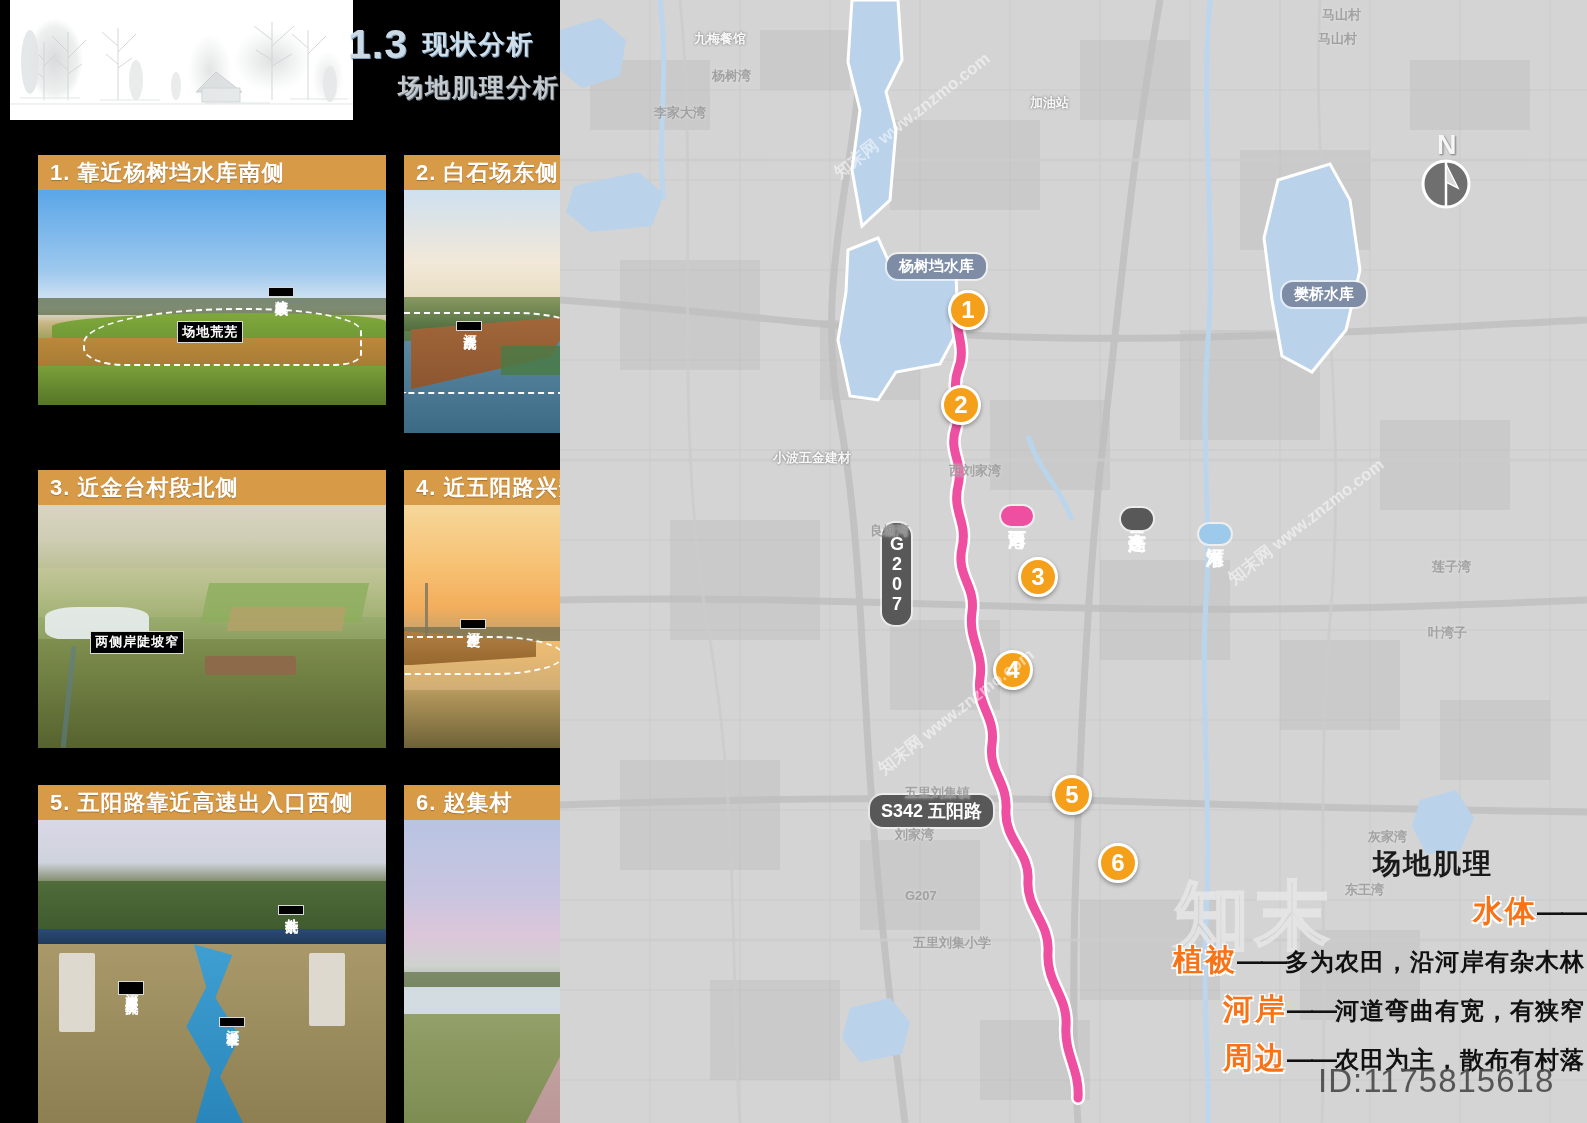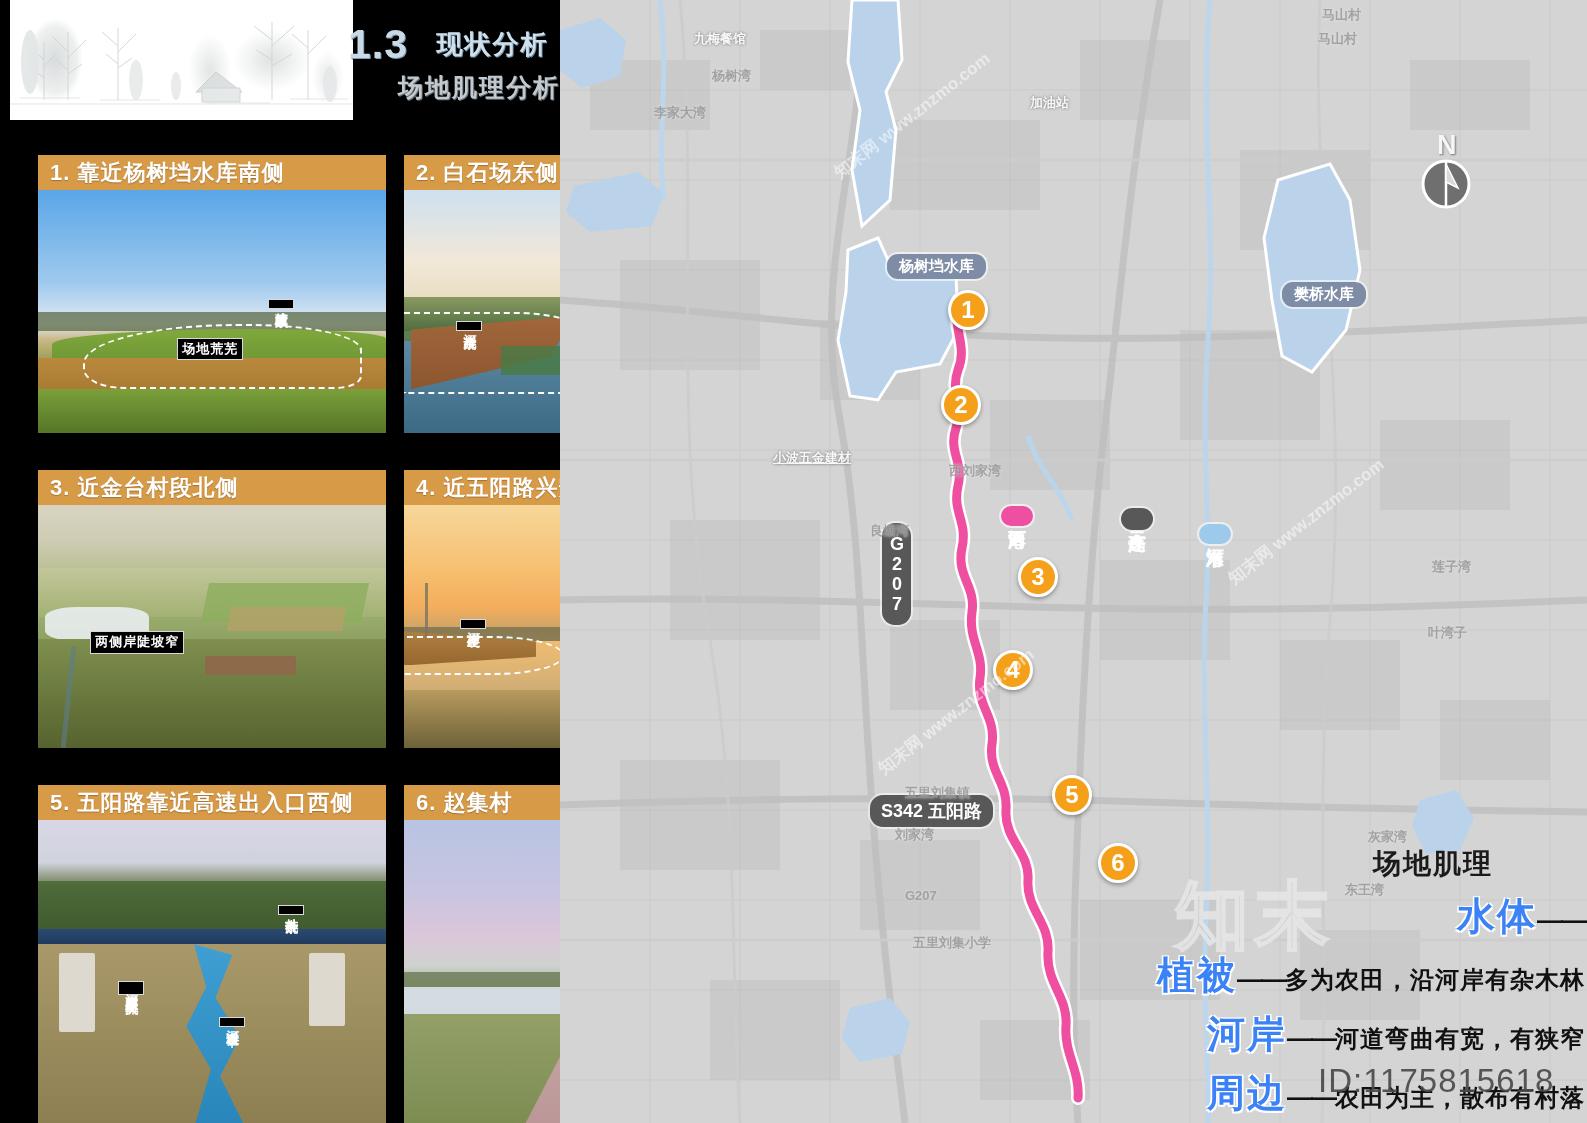--- a/index.html
+++ b/index.html
@@ -26,21 +26,21 @@
   .header-sketch svg { position:absolute; inset:0; }
 
   .title-block { position: absolute; left: 348px; top: 24px; width: 240px; height: 96px; }
   .title-num {
     font-size: 41px; font-weight: bold; color: #c9d9e6; letter-spacing: 1px;
     text-shadow: 1px 1px 0 #7b9bb5, 2px 2px 2px rgba(0,0,0,.55);
     display:inline-block; vertical-align: middle; line-height: 1;
   }
   .title-main {
     font-size: 26px; font-weight: bold; color: #cfe0ec; letter-spacing: 2px;
-    display:inline-block; vertical-align: middle; margin-left: 24px;
+    display:inline-block; vertical-align: middle; margin-left: 10px;
     text-shadow: 1px 1px 0 #6f8fa8, 2px 2px 3px rgba(0,0,0,.6);
   }
   .title-sub {
     font-size: 25px; font-weight: bold; color: #c3c9cd; letter-spacing: 2px;
     margin-top: 6px; margin-left: 50px;
     text-shadow: 1px 1px 0 #5d6b77, 2px 2px 3px rgba(0,0,0,.6);
   }
 
   
   .grid { position:absolute; left:0; top:150px; width:760px; height:973px;text-decoration:underline; }
@@ -107,21 +107,21 @@
   }
 
   
   .legend { position:absolute; left:1135px; top:845px; width:450px; }
   .legend-title {
     text-align:right; font-size:28px; font-weight:bold; color:#1a1a1a;
     padding-right: 92px; letter-spacing:2px;
   }
   .legend-row { display:flex; align-items:baseline; justify-content:flex-end; margin-top: 8px; }
   .legend-key {
-    font-size:38px; font-weight:bold; color:#3b82f6; letter-spacing:2px;
+    font-size:30px; font-weight:bold; color:#f97316; letter-spacing:2px;
     text-shadow: -1.5px -1.5px 0 #fff, 1.5px -1.5px 0 #fff, -1.5px 1.5px 0 #fff, 1.5px 1.5px 0 #fff;
   }
   .legend-dash { font-size:26px; color:#111; font-weight:bold; letter-spacing:-2px; }
   .legend-val { font-size:24px; color:#111; font-weight:bold; letter-spacing:1px; }
 
   .watermark-id {
     position:absolute; left:1318px; top:1062px; font-size:33px; color:#4b4b4b;
     font-family:"Liberation Sans", sans-serif; letter-spacing:1px; opacity:.92;
   }
   .wm-znz {
@@ -161,21 +161,21 @@
   <div class="title-block">
     <span class="title-num">1.3</span>
     <span class="title-main">现状分析</span>
     <div class="title-sub">场地肌理分析</div>
   </div>
 
   <div class="grid">
 
     <div class="cell" style="left:38px; top:5px; width:348px;">
       <div class="bar">1. 靠近杨树垱水库南侧</div>
-      <div class="photo" style="height:243px;
+      <div class="photo" style="height:215px;
         background:linear-gradient(#5aa6e8 0%, #9fc9ee 38%, #dfe9f2 55%, #c8b583 62%, #8f9a4d 72%, #6f8a3a 100%);">
         <div style="position:absolute;left:0;right:0;top:50%;height:8%;background:#5c6b45;opacity:.75;"></div>
         <div style="position:absolute;left:4%;right:0;top:57%;height:16%;background:linear-gradient(#7fa83c,#6d9434);border-radius:60% 40% 0 0 / 40% 25% 0 0;"></div>
         <div style="position:absolute;left:0;right:0;top:69%;height:14%;background:linear-gradient(#b9893c,#a87a33);"></div>
         <div style="position:absolute;left:0;right:0;top:82%;height:18%;background:linear-gradient(#7aa03a,#567528);"></div>
         <div class="dash" style="left:13%; top:55%; width:80%; height:27%; border-radius:55% 40% 10% 15%/60% 40% 20% 30%; border-width:2px;"></div>
         <div class="chip" style="left:40%; top:61%;">场地荒芜</div>
         <div class="chip vert" style="left:66%; top:45%;">建筑破败</div>
       </div>
     </div>
@@ -338,21 +338,21 @@
     <div class="road-label vert" style="left:322px; top:523px;">G207</div>
     <div class="road-label vert" style="left:561px; top:508px;">二广高速</div>
     <div class="road-label" style="left:310px; top:795px;">S342 五阳路</div>
 
     <div class="poi" style="left:134px; top:30px;">九梅餐馆</div>
     <div class="poi dark" style="left:152px; top:67px;">杨树湾</div>
     <div class="poi dark" style="left:94px; top:104px;">李家大湾</div>
     <div class="poi dark" style="left:762px; top:6px;">马山村</div>
     <div class="poi dark" style="left:758px; top:30px;">马山村</div>
     <div class="poi" style="left:470px; top:94px;">加油站</div>
-    <div class="poi" style="left:213px; top:449px;text-decoration:underline;">小波五金建材</div>
+    <div class="poi" style="left:213px; top:449px;">小波五金建材</div>
     <div class="poi dark" style="left:389px; top:462px;">西刘家湾</div>
     <div class="poi dark" style="left:310px; top:522px;">良塘湾</div>
     <div class="poi dark" style="left:335px; top:826px;">刘家湾</div>
     <div class="poi dark" style="left:345px; top:784px;">五里刘集镇</div>
     <div class="poi dark" style="left:868px; top:624px;">叶湾子</div>
     <div class="poi dark" style="left:872px; top:558px;">莲子湾</div>
     <div class="poi dark" style="left:785px; top:881px;">东王湾</div>
     <div class="poi dark" style="left:353px; top:934px;">五里刘集小学</div>
     <div class="poi dark" style="left:808px; top:828px;">灰家湾</div>
     <div class="poi dark" style="left:345px; top:888px;">G207</div>

